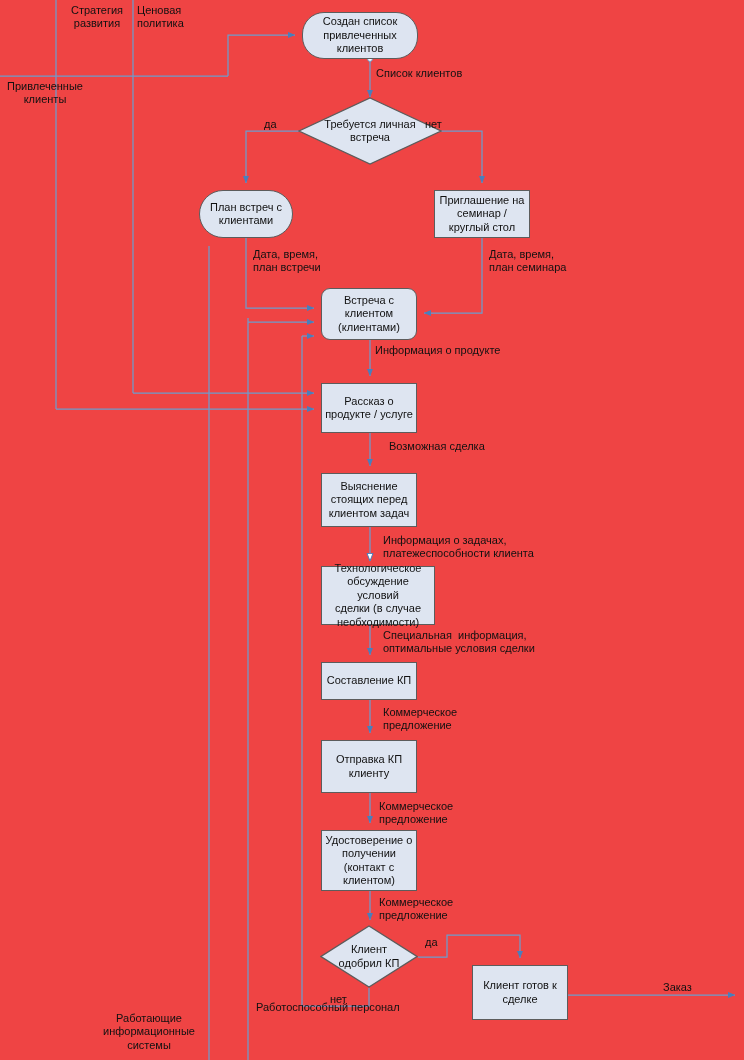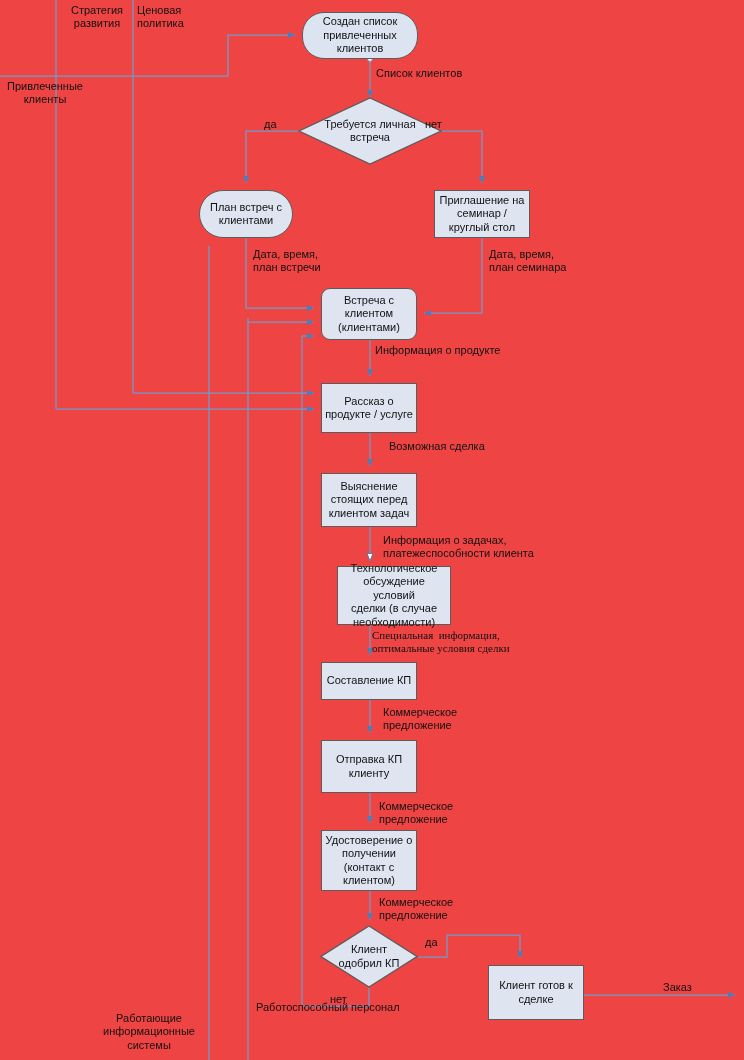--- a/index.html
+++ b/index.html
@@ -103,46 +103,46 @@
   <div class="node" style="left:199px;top:190px;width:94px;height:48px;border-radius:24px;">План встреч с<br>клиентами</div>
 
   <div class="node" style="left:434px;top:190px;width:96px;height:48px;">Приглашение на<br>семинар /<br>круглый стол</div>
 
   <div class="node" style="left:321px;top:288px;width:96px;height:52px;border-radius:9px;">Встреча с<br>клиентом<br>(клиентами)</div>
 
   <div class="node" style="left:321px;top:383px;width:96px;height:50px;">Рассказ о<br>продукте / услуге</div>
 
   <div class="node" style="left:321px;top:473px;width:96px;height:54px;">Выяснение<br>стоящих перед<br>клиентом задач</div>
 
-  <div class="node" style="left:321px;top:566px;width:114px;height:59px;margin-left:16px;">Технологическое<br>обсуждение условий<br>сделки (в случае<br>необходимости)</div>
+  <div class="node" style="left:321px;top:566px;width:114px;height:59px;">Технологическое<br>обсуждение условий<br>сделки (в случае<br>необходимости)</div>
 
   <div class="node" style="left:321px;top:662px;width:96px;height:38px;">Составление КП</div>
 
   <div class="node" style="left:321px;top:740px;width:96px;height:53px;">Отправка КП<br>клиенту</div>
 
   <div class="node" style="left:321px;top:830px;width:96px;height:61px;text-align:center;">Удостоверение о<br>получении<br>(контакт с<br>клиентом)</div>
 
   <div class="diamond-wrap" style="left:320px;top:925px;width:98px;height:63px;">
     <svg width="98" height="63" viewBox="0 0 98 63">
       <polygon points="49,1 97,31.5 49,62 1,31.5" fill="#dee5f1" stroke="#5c5c5c" stroke-width="1.3"></polygon>
     </svg>
     <div class="diamond-text">Клиент<br>одобрил КП</div>
   </div>
 
-  <div class="node" style="left:488px;top:965px;width:96px;height:55px;">Клиент готов к<br>сделке</div>
+  <div class="node" style="left:472px;top:965px;width:96px;height:55px;">Клиент готов к<br>сделке</div>
 
   <div class="edge-label" style="left:376px;top:67px;">Список клиентов</div>
   <div class="edge-label" style="left:264px;top:118px;">да</div>
   <div class="edge-label" style="left:425px;top:118px;">нет</div>
   <div class="edge-label" style="left:253px;top:248px;">Дата, время,<br>план встречи</div>
   <div class="edge-label" style="left:489px;top:248px;">Дата, время,<br>план семинара</div>
   <div class="edge-label" style="left:375px;top:344px;">Информация о продукте</div>
   <div class="edge-label" style="left:389px;top:440px;">Возможная сделка</div>
   <div class="edge-label" style="left:383px;top:534px;">Информация о задачах,<br>платежеспособности клиента</div>
-  <div class="edge-label" style="left:372px;top:629px;font-family:Liberation Serif, serif;">Специальная  информация,<br>оптимальные условия сделки</div>
+  <div class="edge-label" style="left:383px;top:629px;">Специальная  информация,<br>оптимальные условия сделки</div>
   <div class="edge-label" style="left:383px;top:706px;">Коммерческое<br>предложение</div>
   <div class="edge-label" style="left:379px;top:800px;">Коммерческое<br>предложение</div>
   <div class="edge-label" style="left:379px;top:896px;">Коммерческое<br>предложение</div>
   <div class="edge-label" style="left:425px;top:936px;">да</div>
   <div class="edge-label" style="left:330px;top:993px;">нет</div>
   <div class="edge-label" style="left:663px;top:981px;">Заказ</div>
 
 </div>
 
 </body></html>

